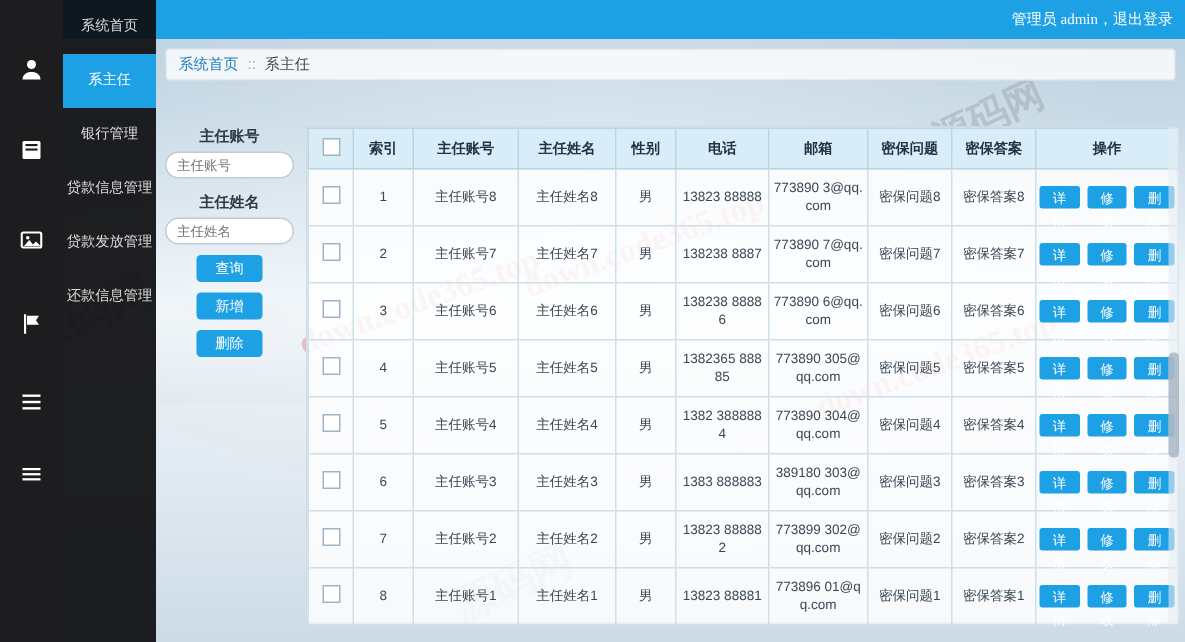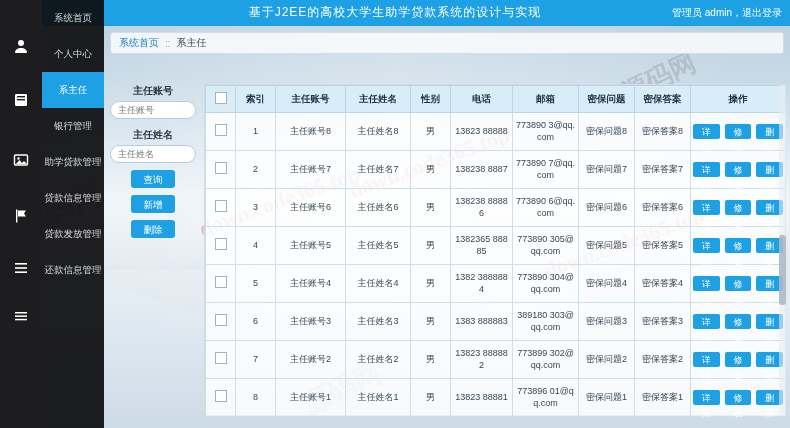--- a/index.html
+++ b/index.html
@@ -41,21 +41,21 @@
   
   .header{
     position:absolute;left:0;top:0;width:790px;height:26px;
     background:#1da0e4;color:#fff;
   }
   .header .title{
     position:absolute;left:0;right:0;top:4px;text-align:center;
     font-size:12px;letter-spacing:1px;
   }
   .header .right{
-    position:absolute;right:8px;top:6px;font-size:10px;
+    position:absolute;right:8px;top:6px;font-size:10px;font-family:Liberation Serif, serif;
   }
   .header .right a{color:#fff;text-decoration:none;}
 
   
   .rail{
     position:absolute;left:0;top:0;width:42px;height:428px;
     background:#1d1d1f;
   }
   .rail .ricon{
     position:absolute;left:0;width:42px;height:40px;
@@ -146,21 +146,20 @@
 </div>
 
 <div class="wm" style="left:195px;top:188px;font-size:22px;">down.code365.top</div>
 <div class="wm" style="left:345px;top:150px;font-size:22px;">down.code365.top</div>
 <div class="wm" style="left:540px;top:230px;font-size:22px;">down.code365.top</div>
 <div class="wm gray" style="left:14px;top:190px;font-size:30px;transform:rotate(-25deg);">源码网</div>
 <div class="wm gray" style="left:300px;top:370px;font-size:28px;transform:rotate(-25deg);">源码网</div>
 <div class="wm gray" style="left:620px;top:60px;font-size:26px;transform:rotate(-25deg);">源码网</div>
 
 <div class="header">
-  <div class="title">基于J2EE的高校大学生助学贷款系统的设计与实现</div>
   <div class="right">
     <span>管理员 admin，</span><a href="#">退出登录</a>
   </div>
 </div>
 
 <div class="rail">
   <div class="ricon" style="top:26px;">
     <svg width="16" height="16" viewBox="0 0 16 16">
         <circle cx="8" cy="5" r="3" fill="#fff"></circle>
         <path d="M2 15c0-3.3 2.7-5 6-5s6 1.7 6 5z" fill="#fff"></path>
@@ -197,24 +196,22 @@
     <svg width="16" height="16" viewBox="0 0 16 16">
         <rect x="2" y="4" width="12" height="1.5" fill="#fff"></rect>
         <rect x="2" y="7.4" width="12" height="1.5" fill="#fff"></rect>
         <rect x="2" y="10.8" width="12" height="1.5" fill="#fff"></rect>
       </svg>
   </div>
 </div>
 
 <div class="menu">
   <div class="mi">系统首页</div>
-  <div class="mi">个人中心</div>
   <div class="mi active">系主任</div>
   <div class="mi">银行管理</div>
-  <div class="mi">助学贷款管理</div>
   <div class="mi">贷款信息管理</div>
   <div class="mi">贷款发放管理</div>
   <div class="mi">还款信息管理</div>
 </div>
 
 <div class="content">
 
   <div class="crumb">
     <span class="home">系统首页</span>
     <span class="sep">::</span>

